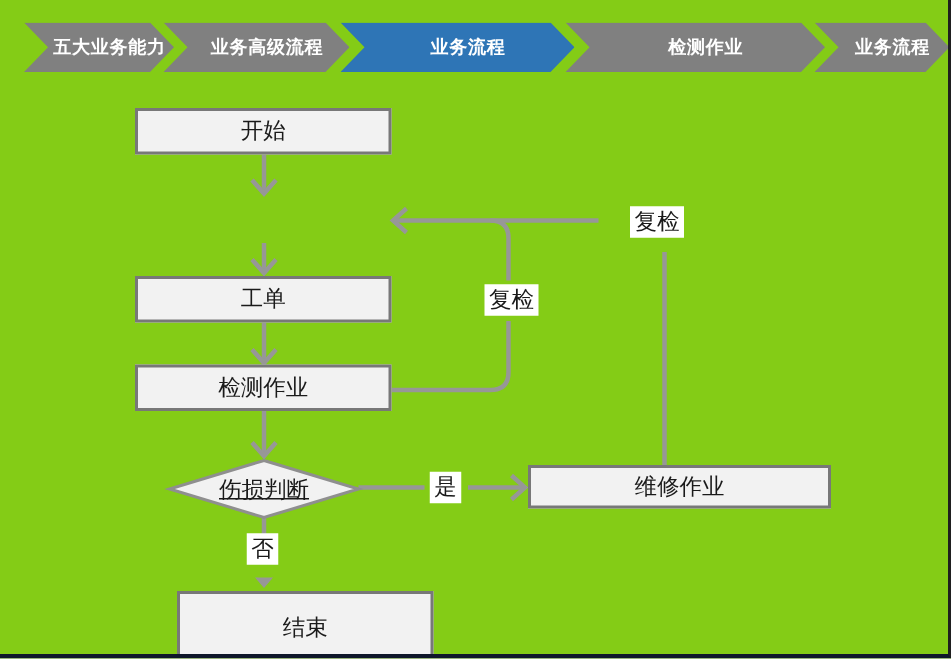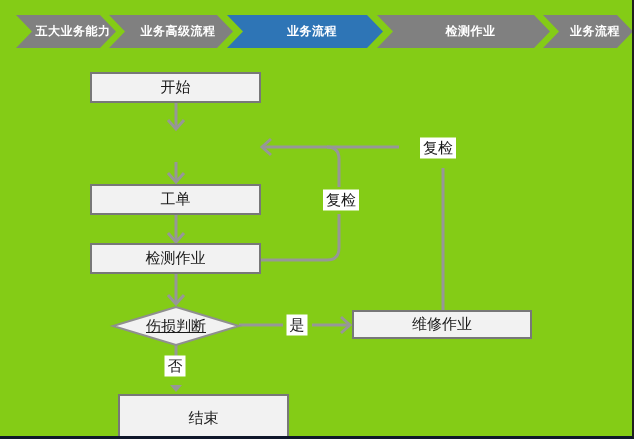--- a/index.html
+++ b/index.html
@@ -25,21 +25,21 @@
   
   .node{
     position:absolute;background:#f2f2f2;border:2px solid #787878;box-sizing:border-box;
     display:flex;align-items:center;justify-content:center;
     font-size:15px;color:#1a1a1a;
   }
   .n-start  {left:90px; top:72px;  width:171px;height:31px;}
   .n-plan   {left:90px; top:131px; width:171px;height:31px;}
   .n-order  {left:90px; top:184px; width:171px;height:31px;}
   .n-inspect{left:90px; top:243px; width:171px;height:31px;}
-  .n-repair {left:352px;top:310px; width:180px;height:29px;}
+  .n-repair {left:352px;top:310px; width:202px;height:29px;}
   .n-end    {left:90px; top:394px; width:171px;height:48px;margin-left:28px;}
   .diamond-label{
     position:absolute;left:113px;top:307px;width:126px;height:38px;
     display:flex;align-items:center;justify-content:center;
     font-size:15px;color:#1a1a1a;text-decoration:underline;
   }
   
   svg.conn{position:absolute;left:0;top:0;}
   .edge-label{
     position:absolute;transform:translate(-50%,-50%);

